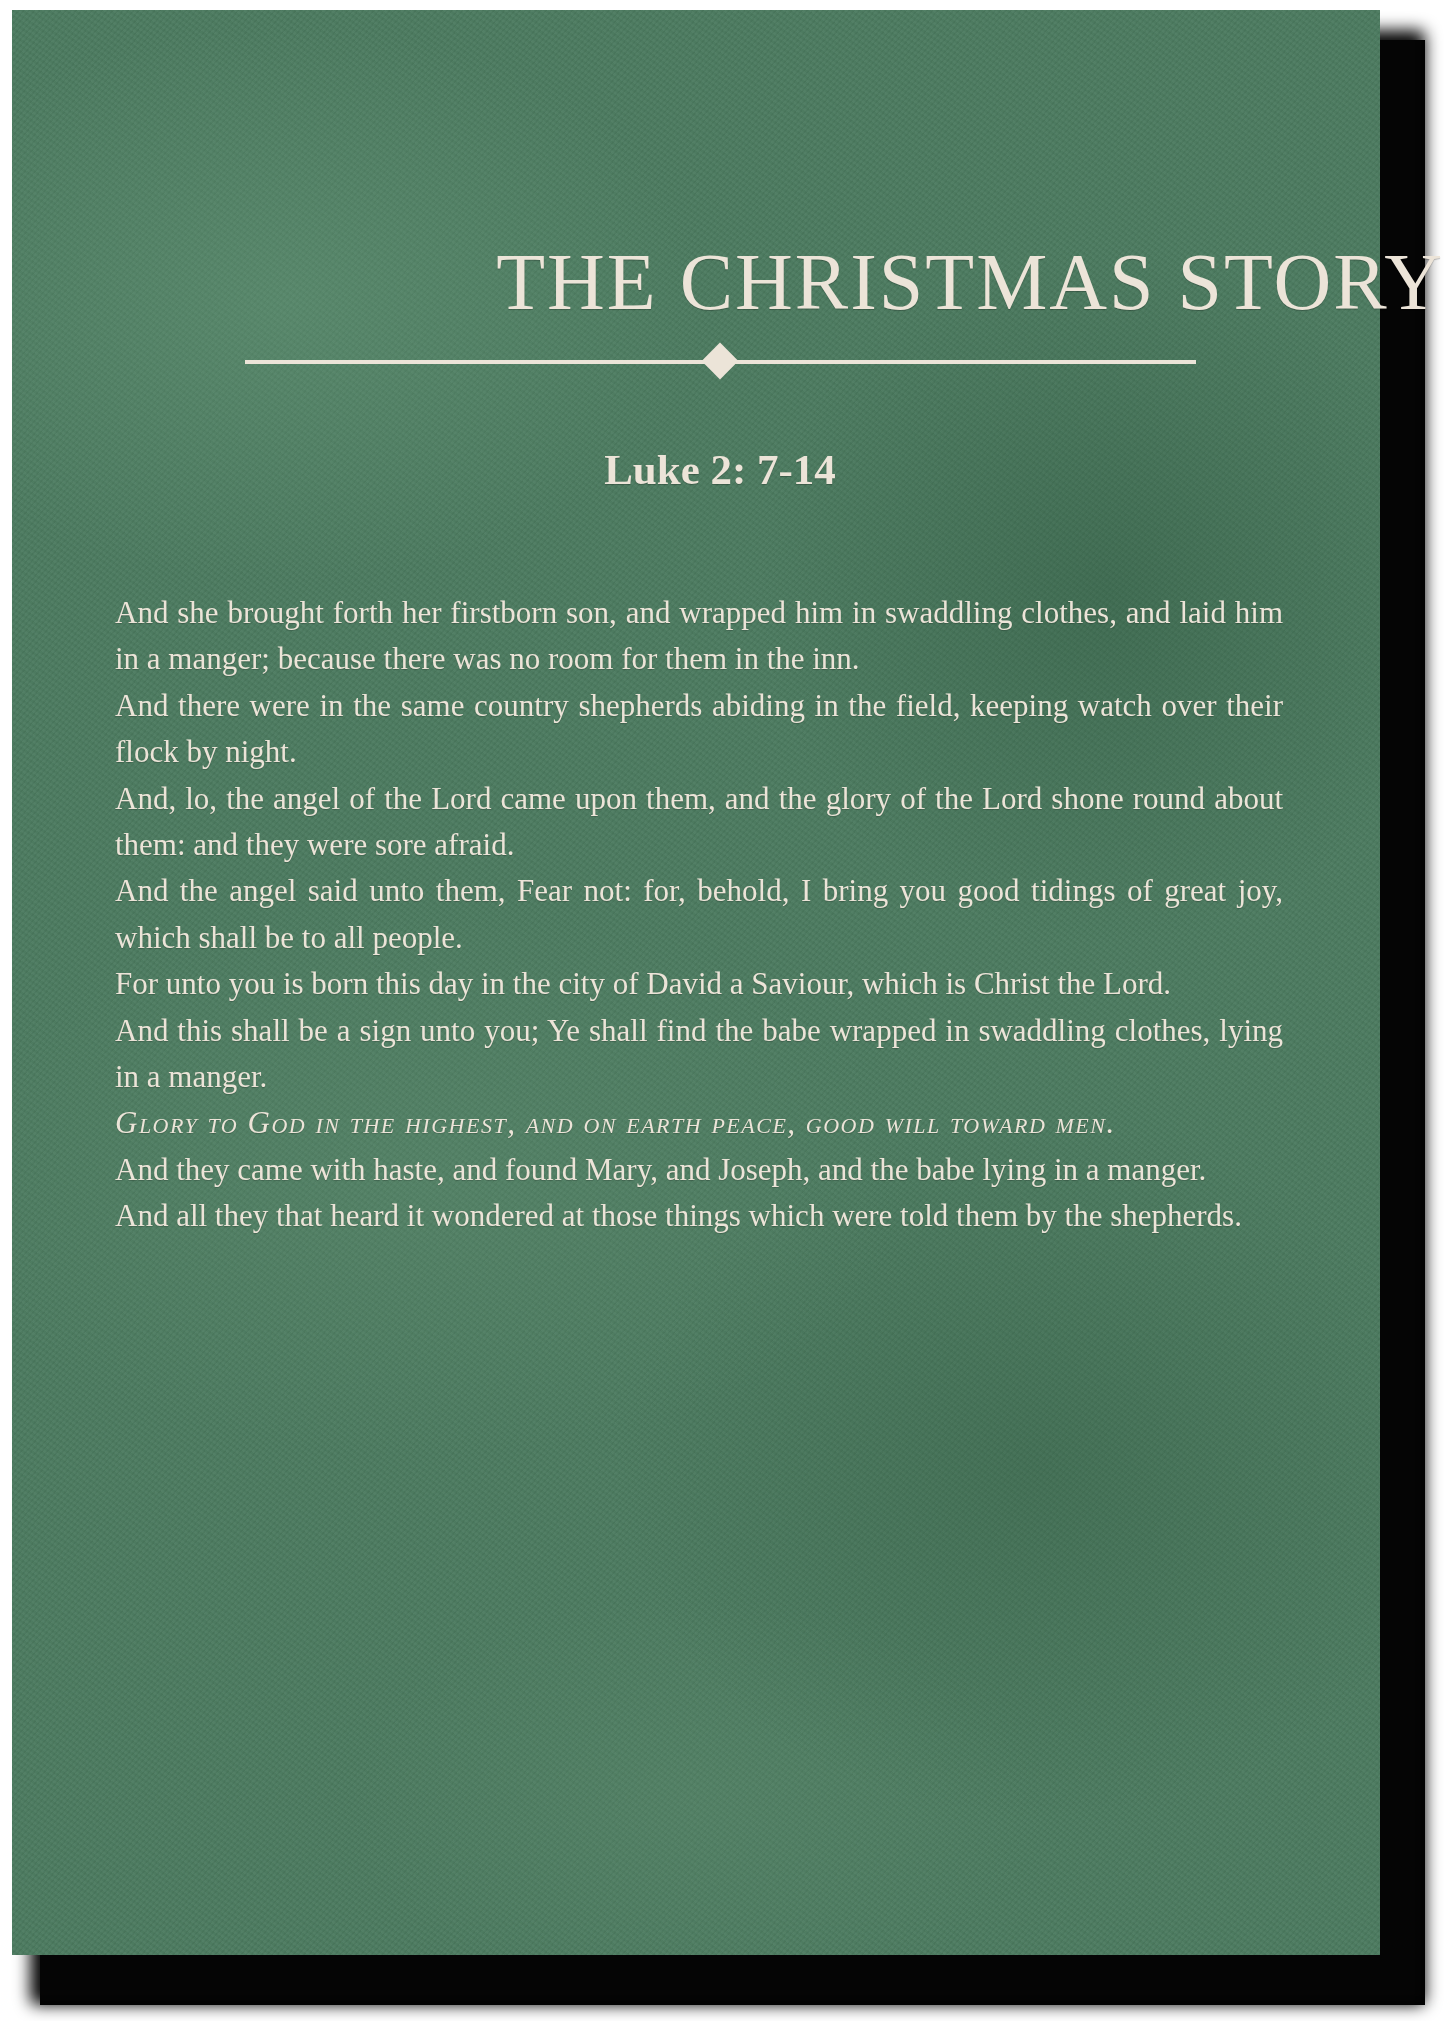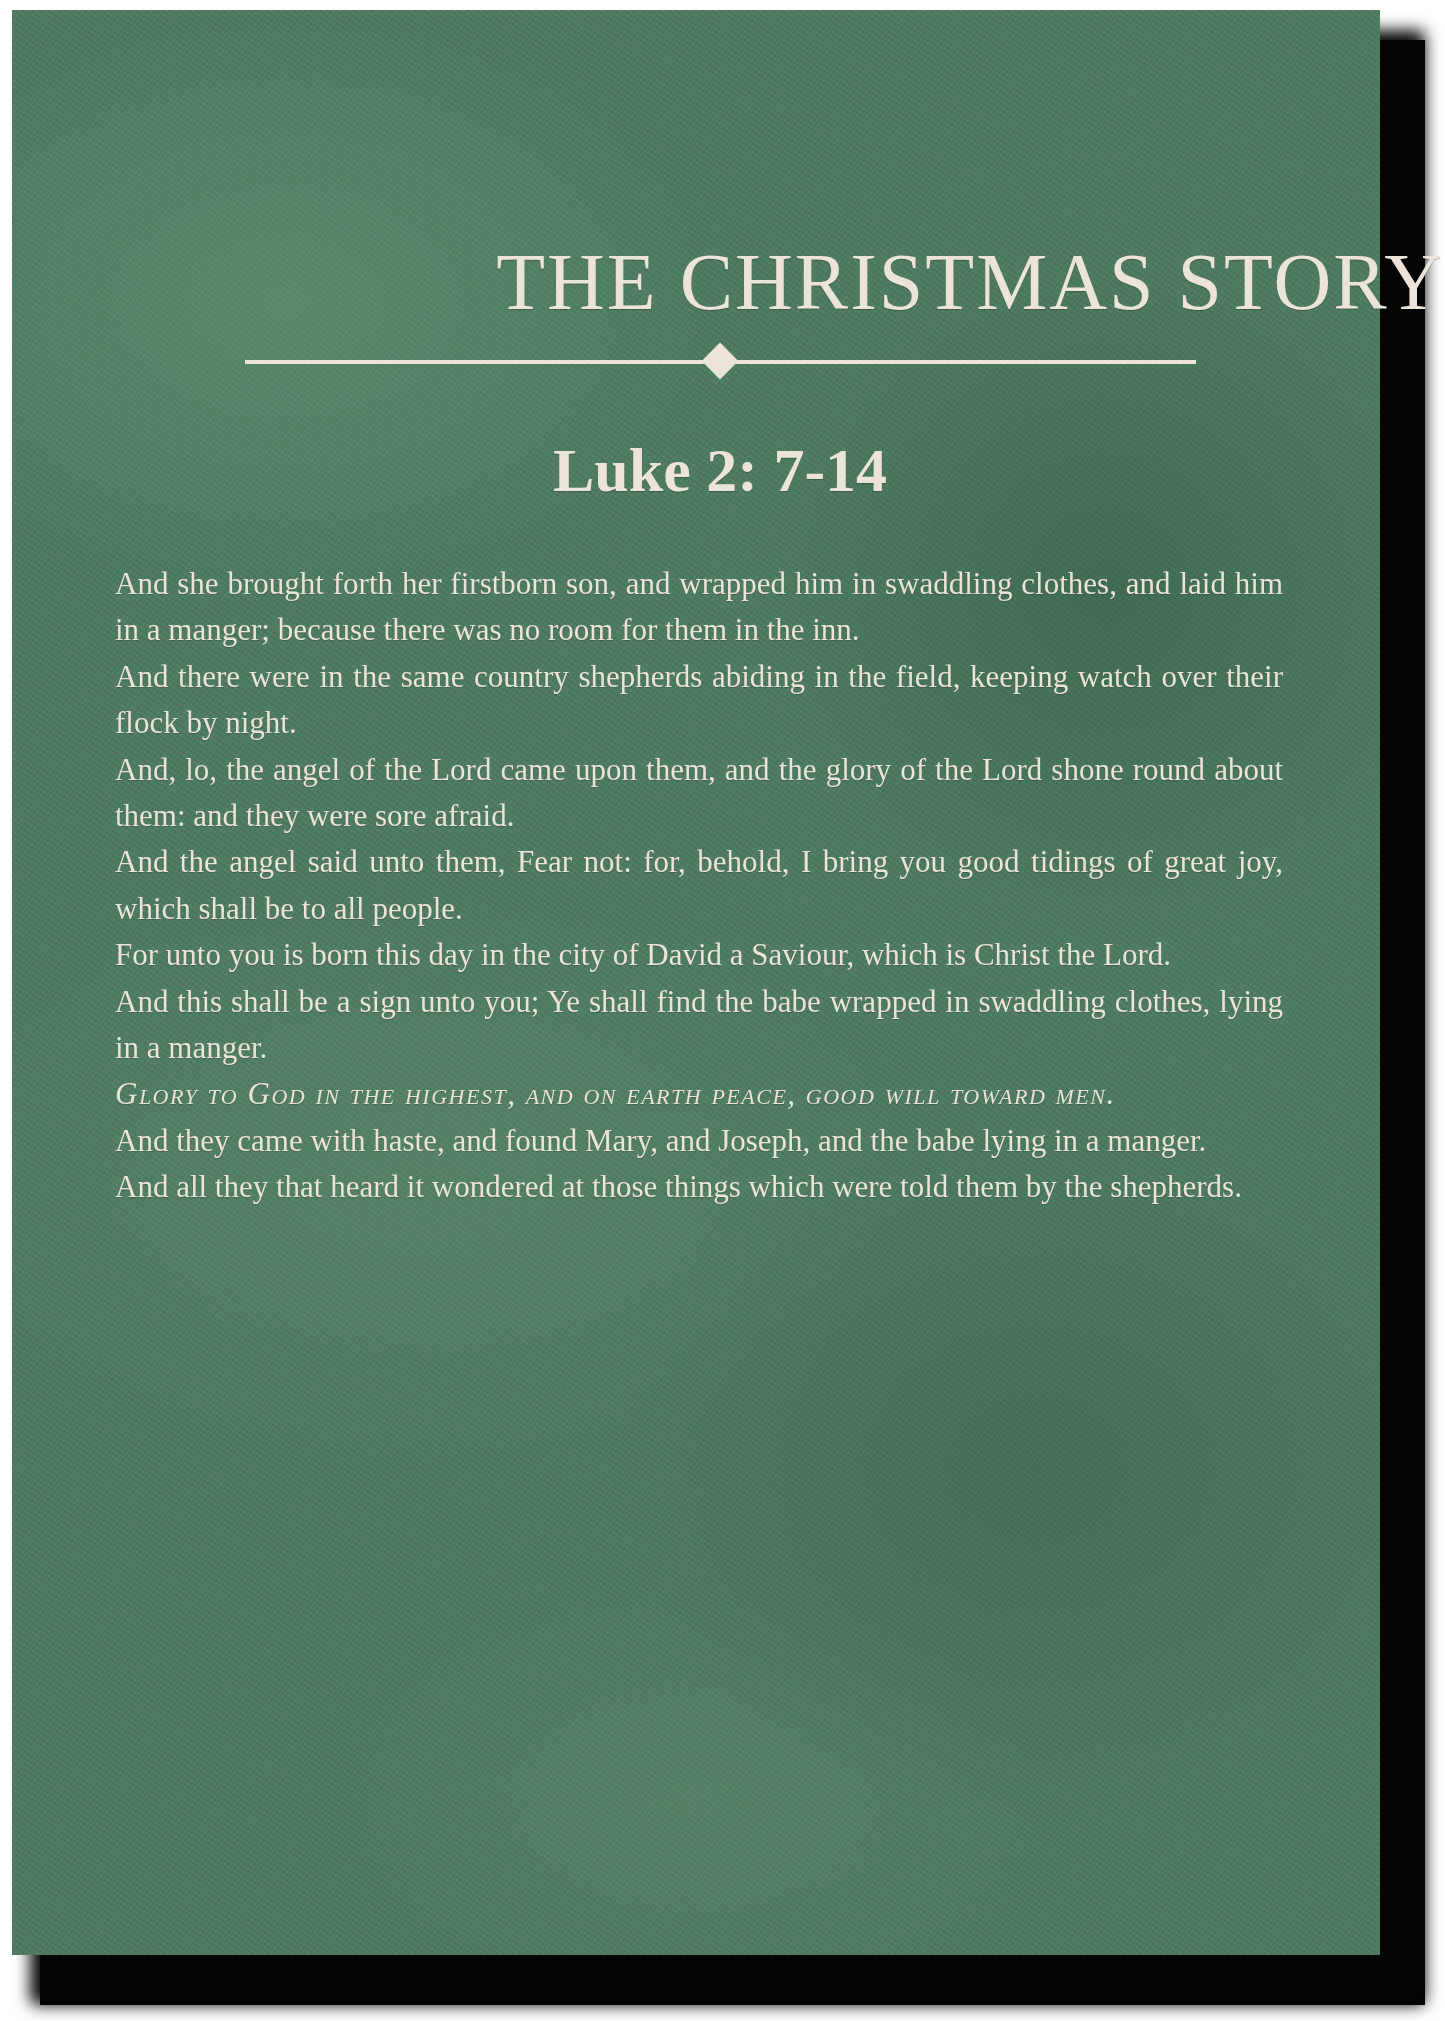--- a/index.html
+++ b/index.html
@@ -88,30 +88,30 @@
       height: 26px;
       background: #ece4d8;
       transform: rotate(45deg) scale(1.0, 1.0);
     }
     .subtitle {
       position: absolute;
       left: -12px;
       top: 420px;
       width: 1440px;
       text-align: center;
-      font-size: 62px;
+      font-size: 43px;
       line-height: 80px;
       color: #ece4d8;
       text-shadow: 0 1px 1px rgba(0,0,0,0.25);
       margin: 0;
     }
     .scripture {
       position: absolute;
       left: 103px;
-      top: 551px;
+      top: 580px;
       width: 1168px;
       font-size: 31px;
       line-height: 46.4px;
       color: #ece4d8;
       text-shadow: 0 1px 1px rgba(0,0,0,0.2);
     }
     .verse {
       margin: 0;
       text-align: justify;
     }

